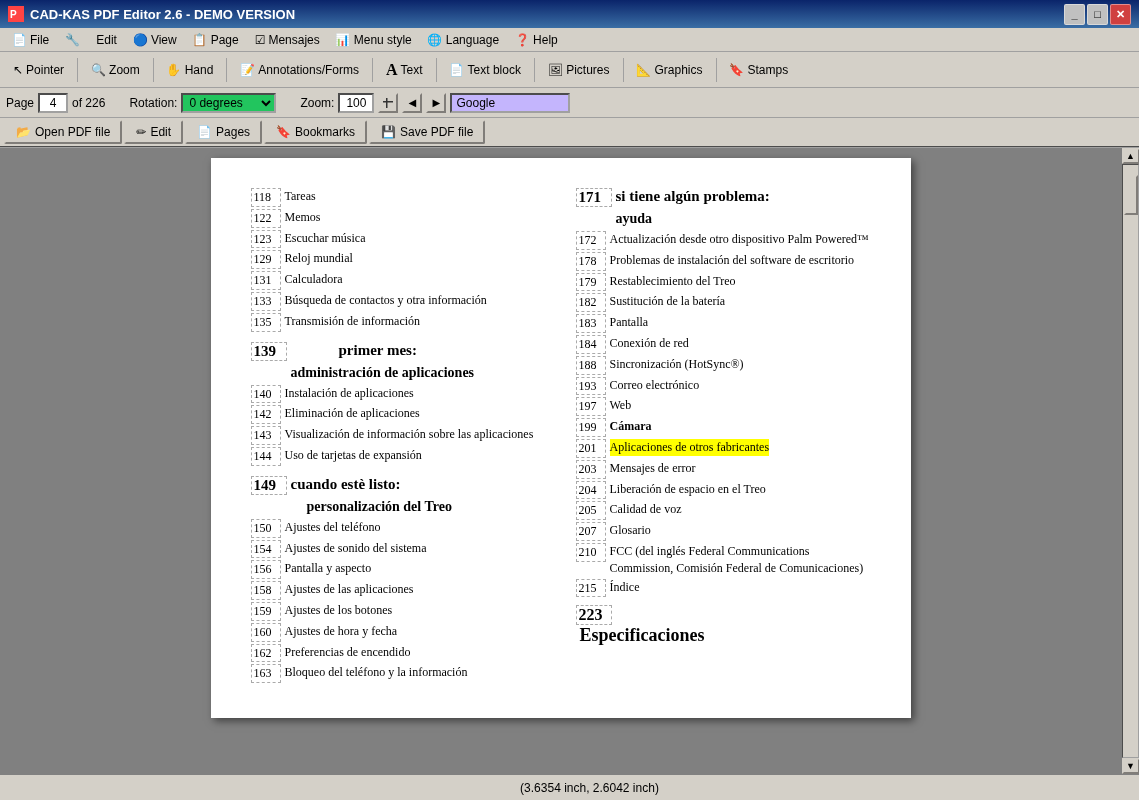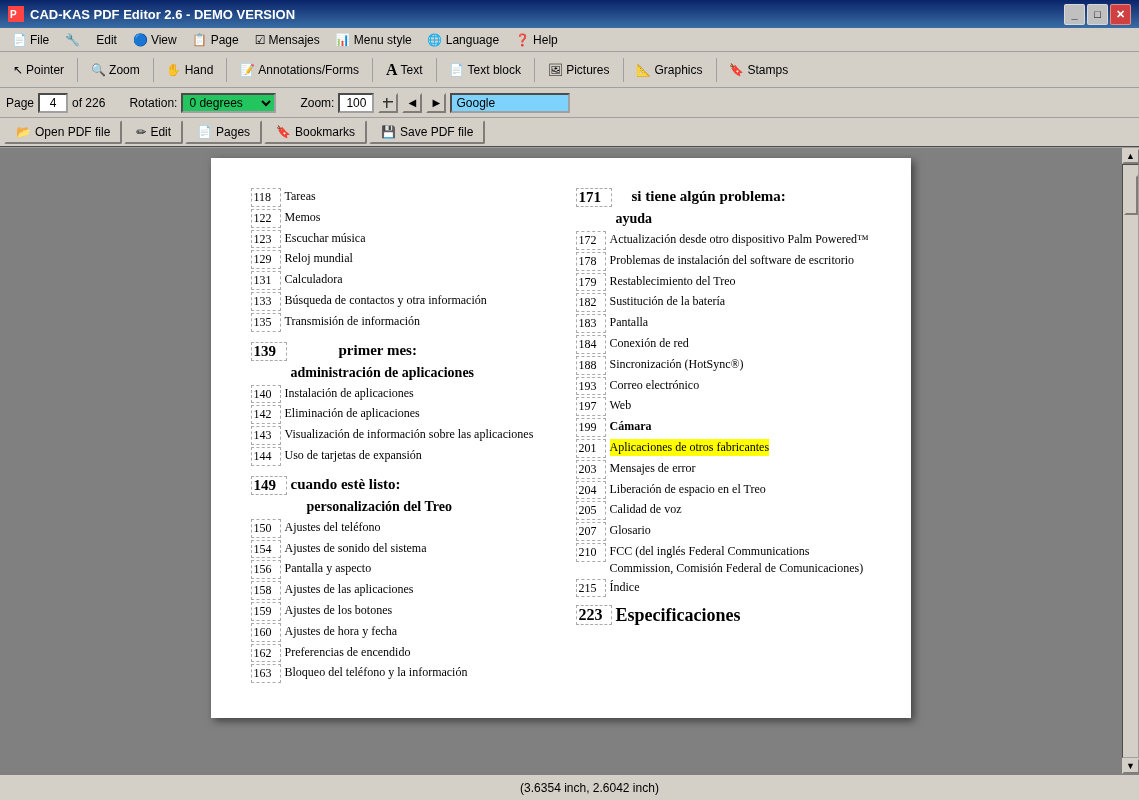--- a/index.html
+++ b/index.html
@@ -53,21 +53,21 @@
     
     #nav-bar {
       background: #d4d0c8; height: 30px; display: flex; align-items: center;
       padding: 2px 6px; border-bottom: 1px solid #a0a0a0; gap: 4px;
     }
     .nav-label { font-size: 12px; color: #000; }
     .nav-input {
       width: 30px; height: 20px; border: 2px inset #a0a0a0; text-align: center;
       font-size: 12px; background: white;
     }
-    .nav-input-wide { width: 120px; height: 20px; border: 2px inset #a0a0a0; padding: 0 4px; font-size: 12px; background: #7dd3fc; }
+    .nav-input-wide { width: 120px; height: 20px; border: 2px inset #a0a0a0; padding: 0 4px; font-size: 12px; background: #c4b5fd; }
     .nav-select {
       height: 20px; border: 2px inset #a0a0a0; font-size: 12px; background: #22c55e; padding: 0 2px;
     }
     .nav-zoom-input { width: 36px; height: 20px; border: 2px inset #a0a0a0; text-align: center; font-size: 12px; background: white; }
     .nav-btn { width: 20px; height: 20px; border: 2px outset #d4d0c8; background: #d4d0c8; cursor: pointer; display: flex; align-items: center; justify-content: center; font-size: 10px; }
     
     
     #action-bar {
       background: #d4d0c8; height: 30px; display: flex; align-items: center;
       padding: 2px 4px; border-bottom: 2px groove #a0a0a0; gap: 2px;
@@ -363,21 +363,21 @@
           </div>
           <div class="toc-entry">
             <span class="toc-num">163</span>
             <span class="toc-text">Bloqueo del teléfono y la información</span>
           </div>
         </div>
 
         <div>
           <div style="margin-bottom: 4px; display:flex; align-items: flex-start;">
             <span style="border: 1px dashed #aaa; padding: 0 2px; font-size: 15px; font-weight: bold; min-width: 36px;">171</span>
-            <span style="font-size: 15px; font-weight: bold; margin-left: 20px;">si tiene algún problema:</span>
+            <span style="font-size: 15px; font-weight: bold; margin-left: 4px;">si tiene algún problema:</span>
           </div>
           <div style="margin-left: 40px; margin-bottom: 4px; font-size: 14px; font-weight: bold;">ayuda</div>
 
           <div class="toc-entry">
             <span class="toc-num">172</span>
             <span class="toc-text">Actualización desde otro dispositivo Palm Powered™</span>
           </div>
           <div class="toc-entry">
             <span class="toc-num">178</span>
             <span class="toc-text">Problemas de instalación del software de escritorio</span>
@@ -435,21 +435,21 @@
             <span class="toc-text">Glosario</span>
           </div>
           <div class="toc-entry">
             <span class="toc-num">210</span>
             <span class="toc-text">FCC (del inglés Federal Communications Commission, Comisión Federal de Comunicaciones)</span>
           </div>
           <div class="toc-entry">
             <span class="toc-num">215</span>
             <span class="toc-text">Índice</span>
           </div>
-          <div style="margin-top: 8px; display:flex; align-items: flex-start;">
+          <div style="margin-top: 8px; display:flex; align-items: flex-start; flex-direction: column;">
             <span style="border: 1px dashed #aaa; padding: 0 2px; font-size: 16px; font-weight: bold; min-width: 36px;">223</span>
             <span style="font-size: 18px; font-weight: bold; margin-left: 4px;">Especificaciones</span>
           </div>
         </div>
       </div>
     </div>
   </div>
 
   <div id="scrollbar">
     <div class="scroll-btn">▲</div>

